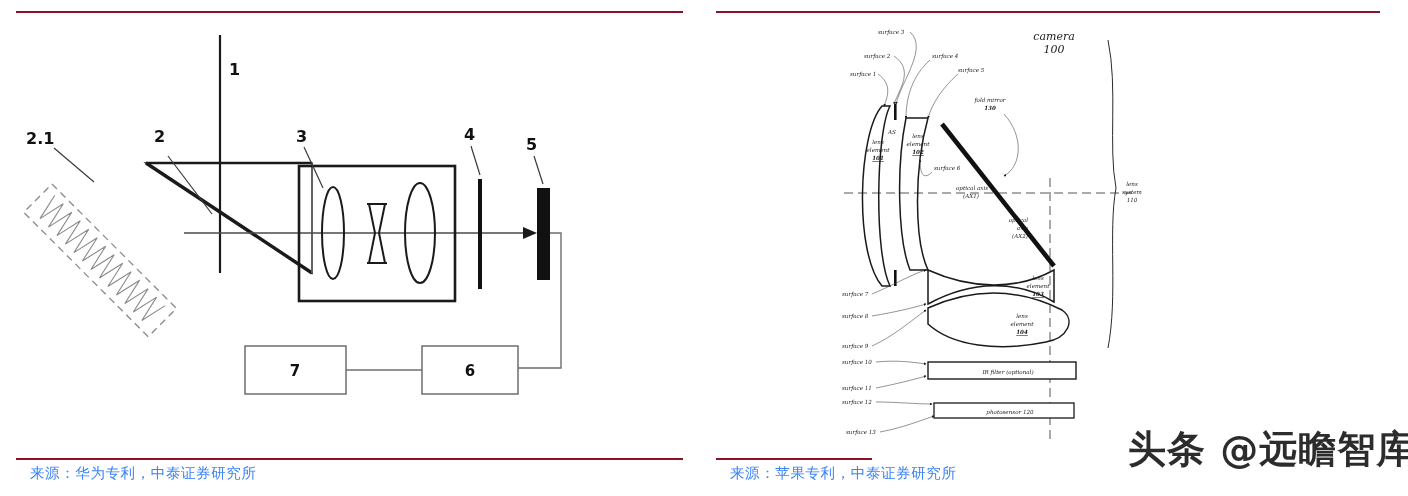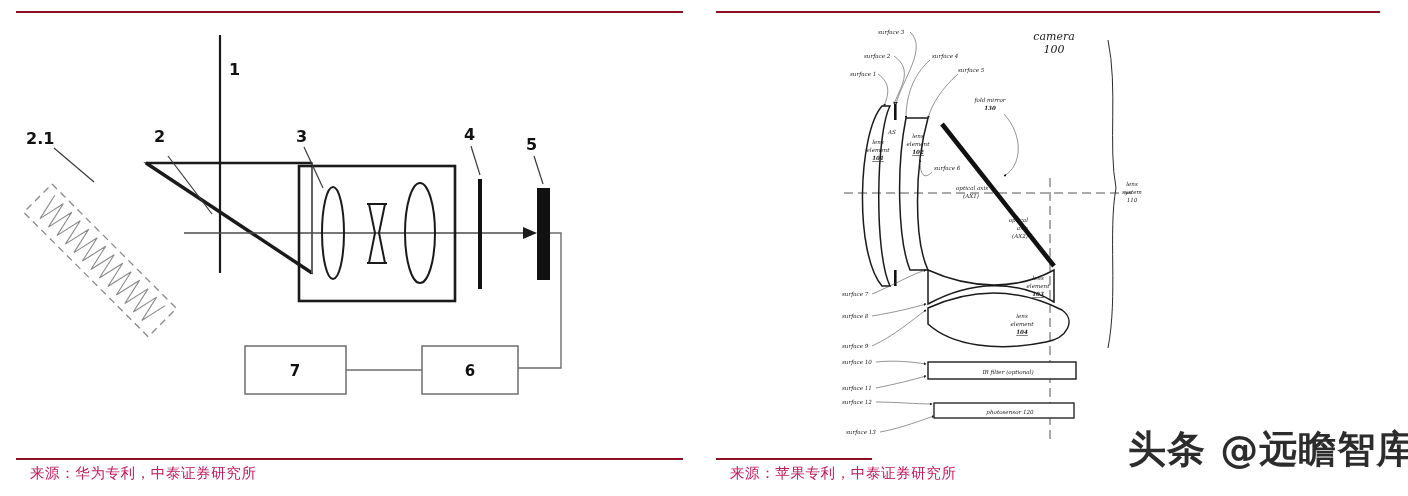--- a/index.html
+++ b/index.html
@@ -54,21 +54,21 @@
     width: 156px;
     height: 1.5px;
     background: #8c1124;
   }
 
   .caption {
     position: absolute;
     top: 464px;
     font-family: "DejaVu Serif", "Liberation Serif", serif;
     font-size: 14.5px;
-    color: #be185d;
+    color: #3b82f6;
     letter-spacing: 0.6px;
     white-space: nowrap;
   }
   .caption.left  { left: 30px; }
   .caption.right { left: 730px; text-align: right; }
 
   
   .panel {
     position: absolute;
     top: 18px;

